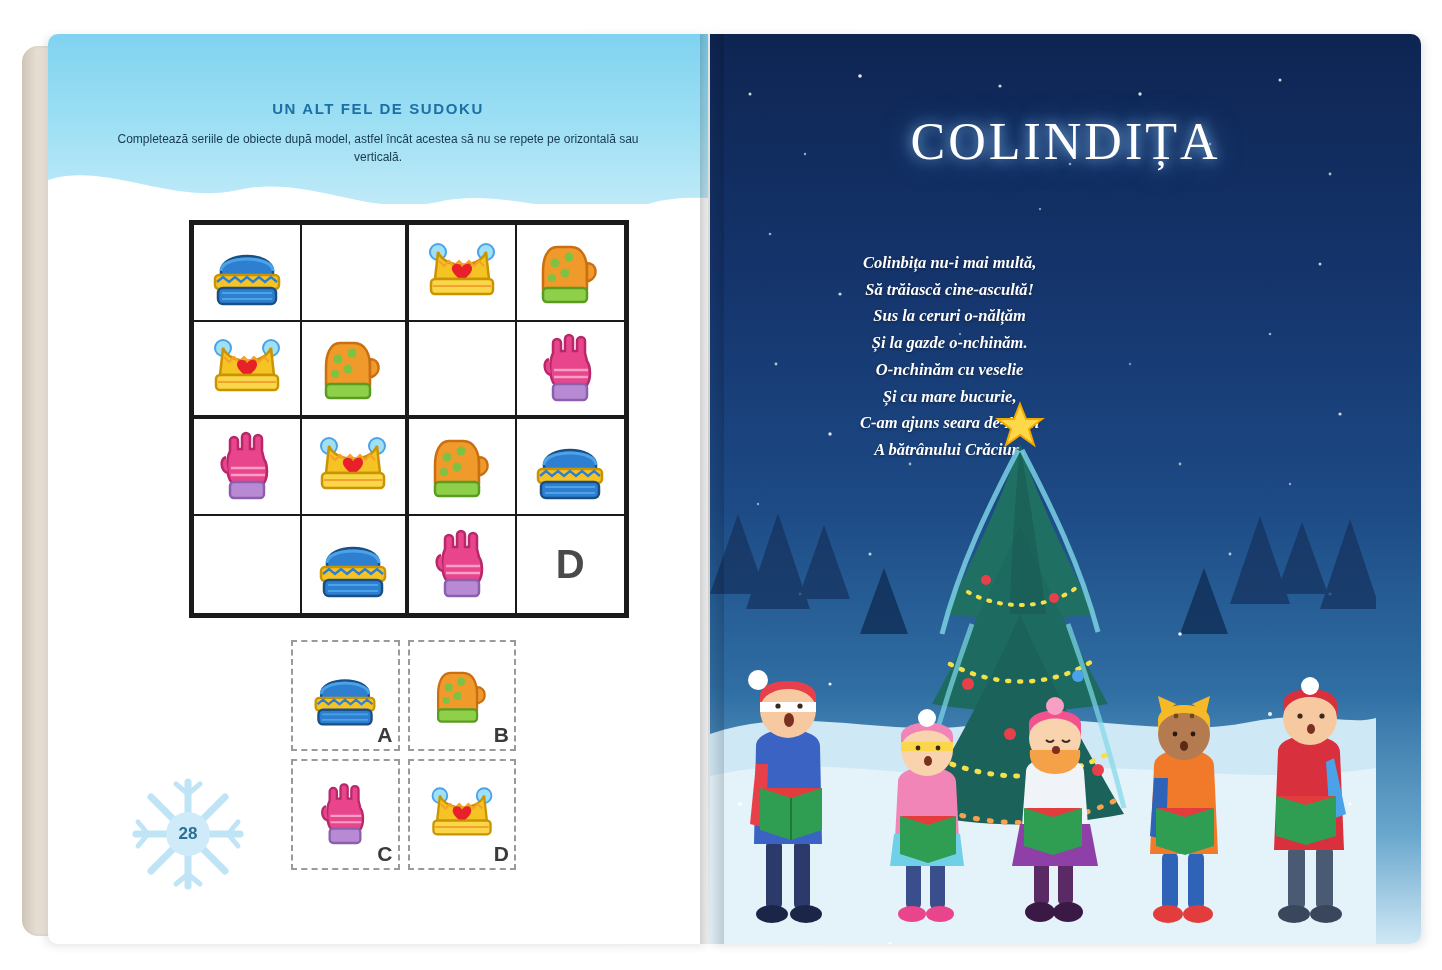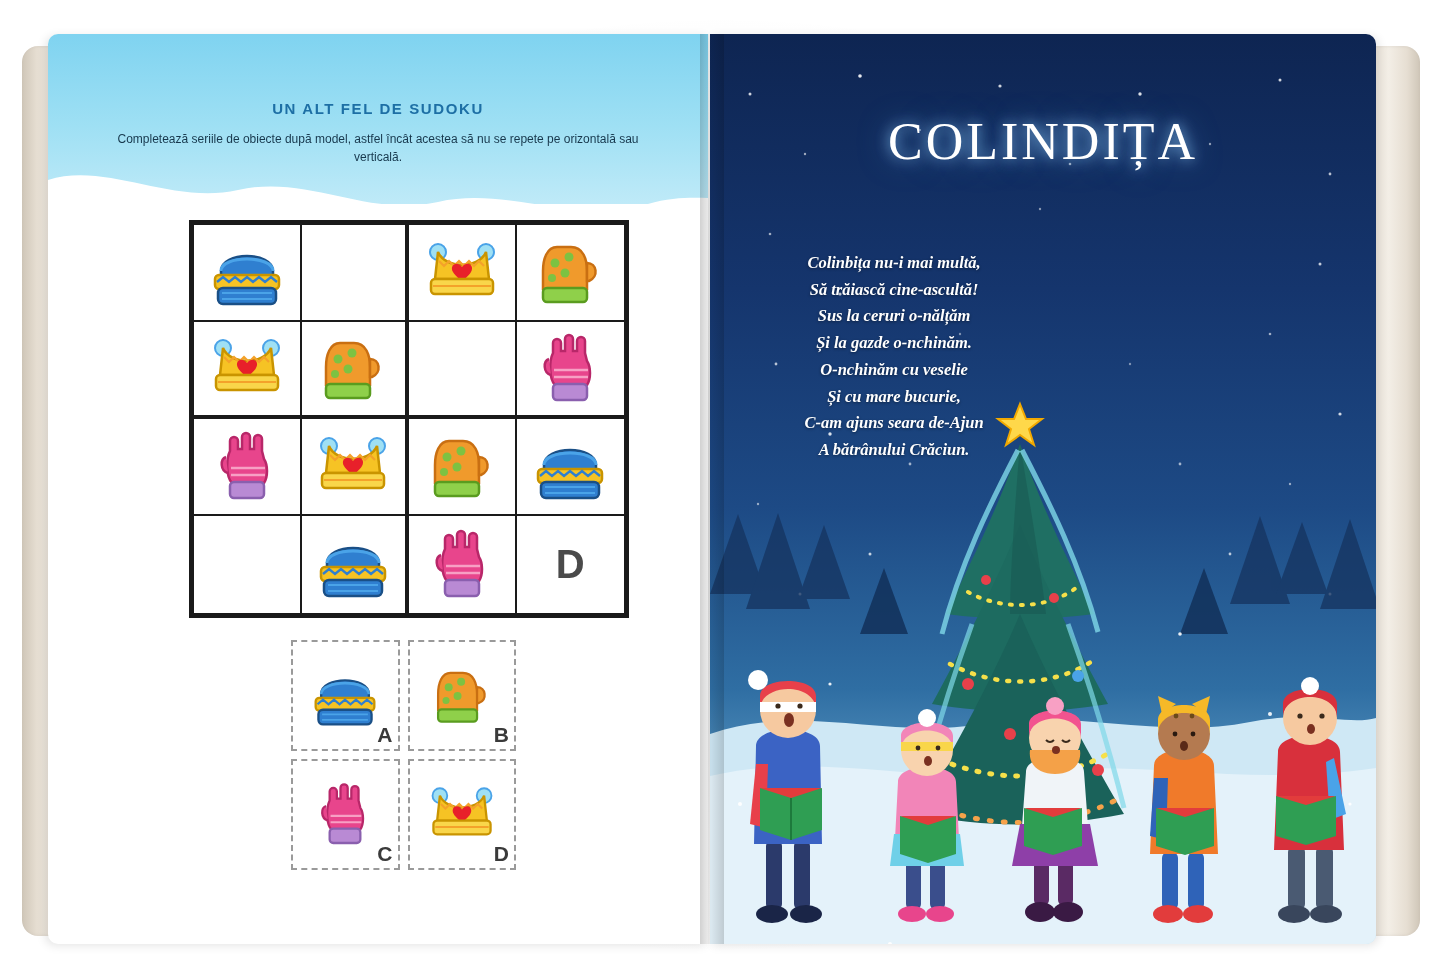--- a/index.html
+++ b/index.html
@@ -90,20 +90,21 @@
     position:relative;z-index:3;font-size:17px;font-weight:bold;color:#2a6f96;
   }
 
   
   .page-right{
     position:absolute;left:710px;top:34px;width:666px;height:910px;
     border-radius:0 10px 10px 0;
     overflow:hidden;
     background:linear-gradient(180deg,#0e2552 0%,#15356d 28%,#1d4a85 52%,#2f6ea3 72%,#6aa7cd 88%,#cfe8f5 100%);
     box-shadow:3px 2px 10px rgba(0,0,0,0.10);
+    padding-left:45px;
   }
   .r-title{
     position:absolute;left:0;top:78px;width:100%;text-align:center;
     font-family:"Liberation Serif",serif;
     font-size:52px;letter-spacing:3px;color:#ffffff;
     text-shadow:0 0 14px rgba(150,210,255,0.85),0 0 30px rgba(90,160,230,0.6);
   }
   .lyrics{
     position:absolute;top:216px;width:100%;display:flex;justify-content:space-between;
     padding:0 52px;box-sizing:border-box;
@@ -367,20 +368,42 @@
           <path d="M19 17 C26 34 60 34 67 17 L70 44 L16 44 Z" fill="#f6c324" stroke="#c99400" stroke-width="2.5"></path>
           <path d="M20 26 l5 5 l5 -5 l5 5 l5 -5 l5 5 l5 -5 l5 5 l5 -5 l5 5" fill="none" stroke="#f4a22a" stroke-width="2.2"></path>
           <path d="M43 32 c-5 -7 -13 -2 -9 5 c2 4 9 9 9 9 s7 -5 9 -9 c4 -7 -4 -12 -9 -5 z" fill="#e8202a"></path>
           <rect x="12" y="44" width="62" height="15" rx="4" fill="#f9d64a" stroke="#c99400" stroke-width="2.5"></rect>
           <path d="M14 51 h58" stroke="#f4a22a" stroke-width="2"></path>
         </svg>
         <span class="lbl">D</span>
       </div>
     </div>
 
+    <div class="page-num-left">
+      <svg width="116" height="116" viewBox="0 0 116 116" style="position:absolute;left:0;top:0;">
+        <g stroke="#bfe4f6" stroke-width="7" stroke-linecap="round" fill="none" transform="translate(58,58)">
+          <line x1="0" y1="-52" x2="0" y2="52"></line>
+          <line x1="-52" y1="0" x2="52" y2="0"></line>
+          <line x1="-37" y1="-37" x2="37" y2="37"></line>
+          <line x1="-37" y1="37" x2="37" y2="-37"></line>
+          <g stroke-width="5">
+            <line x1="0" y1="-40" x2="-12" y2="-50"></line>
+              <line x1="0" y1="-40" x2="12" y2="-50"></line>
+            <line x1="0" y1="40" x2="-12" y2="50"></line>
+              <line x1="0" y1="40" x2="12" y2="50"></line>
+            <line x1="-40" y1="0" x2="-50" y2="-12"></line>
+              <line x1="-40" y1="0" x2="-50" y2="12"></line>
+            <line x1="40" y1="0" x2="50" y2="-12"></line>
+              <line x1="40" y1="0" x2="50" y2="12"></line>
+          </g>
+        </g>
+        <circle cx="58" cy="58" r="22" fill="#cfeaf8"></circle>
+      </svg>
+      <span class="num">28</span>
+    </div>
   </div>
 
   <div class="page-right">
 
     <svg width="666" height="910" style="position:absolute;left:0;top:0;">
       <g fill="#ffffff">
         <circle cx="40" cy="60" r="1.5" opacity=".8"></circle>
           <circle cx="95" cy="120" r="1.2" opacity=".6"></circle>
         <circle cx="150" cy="42" r="1.8" opacity=".9"></circle>
           <circle cx="210" cy="96" r="1.1" opacity=".5"></circle>

